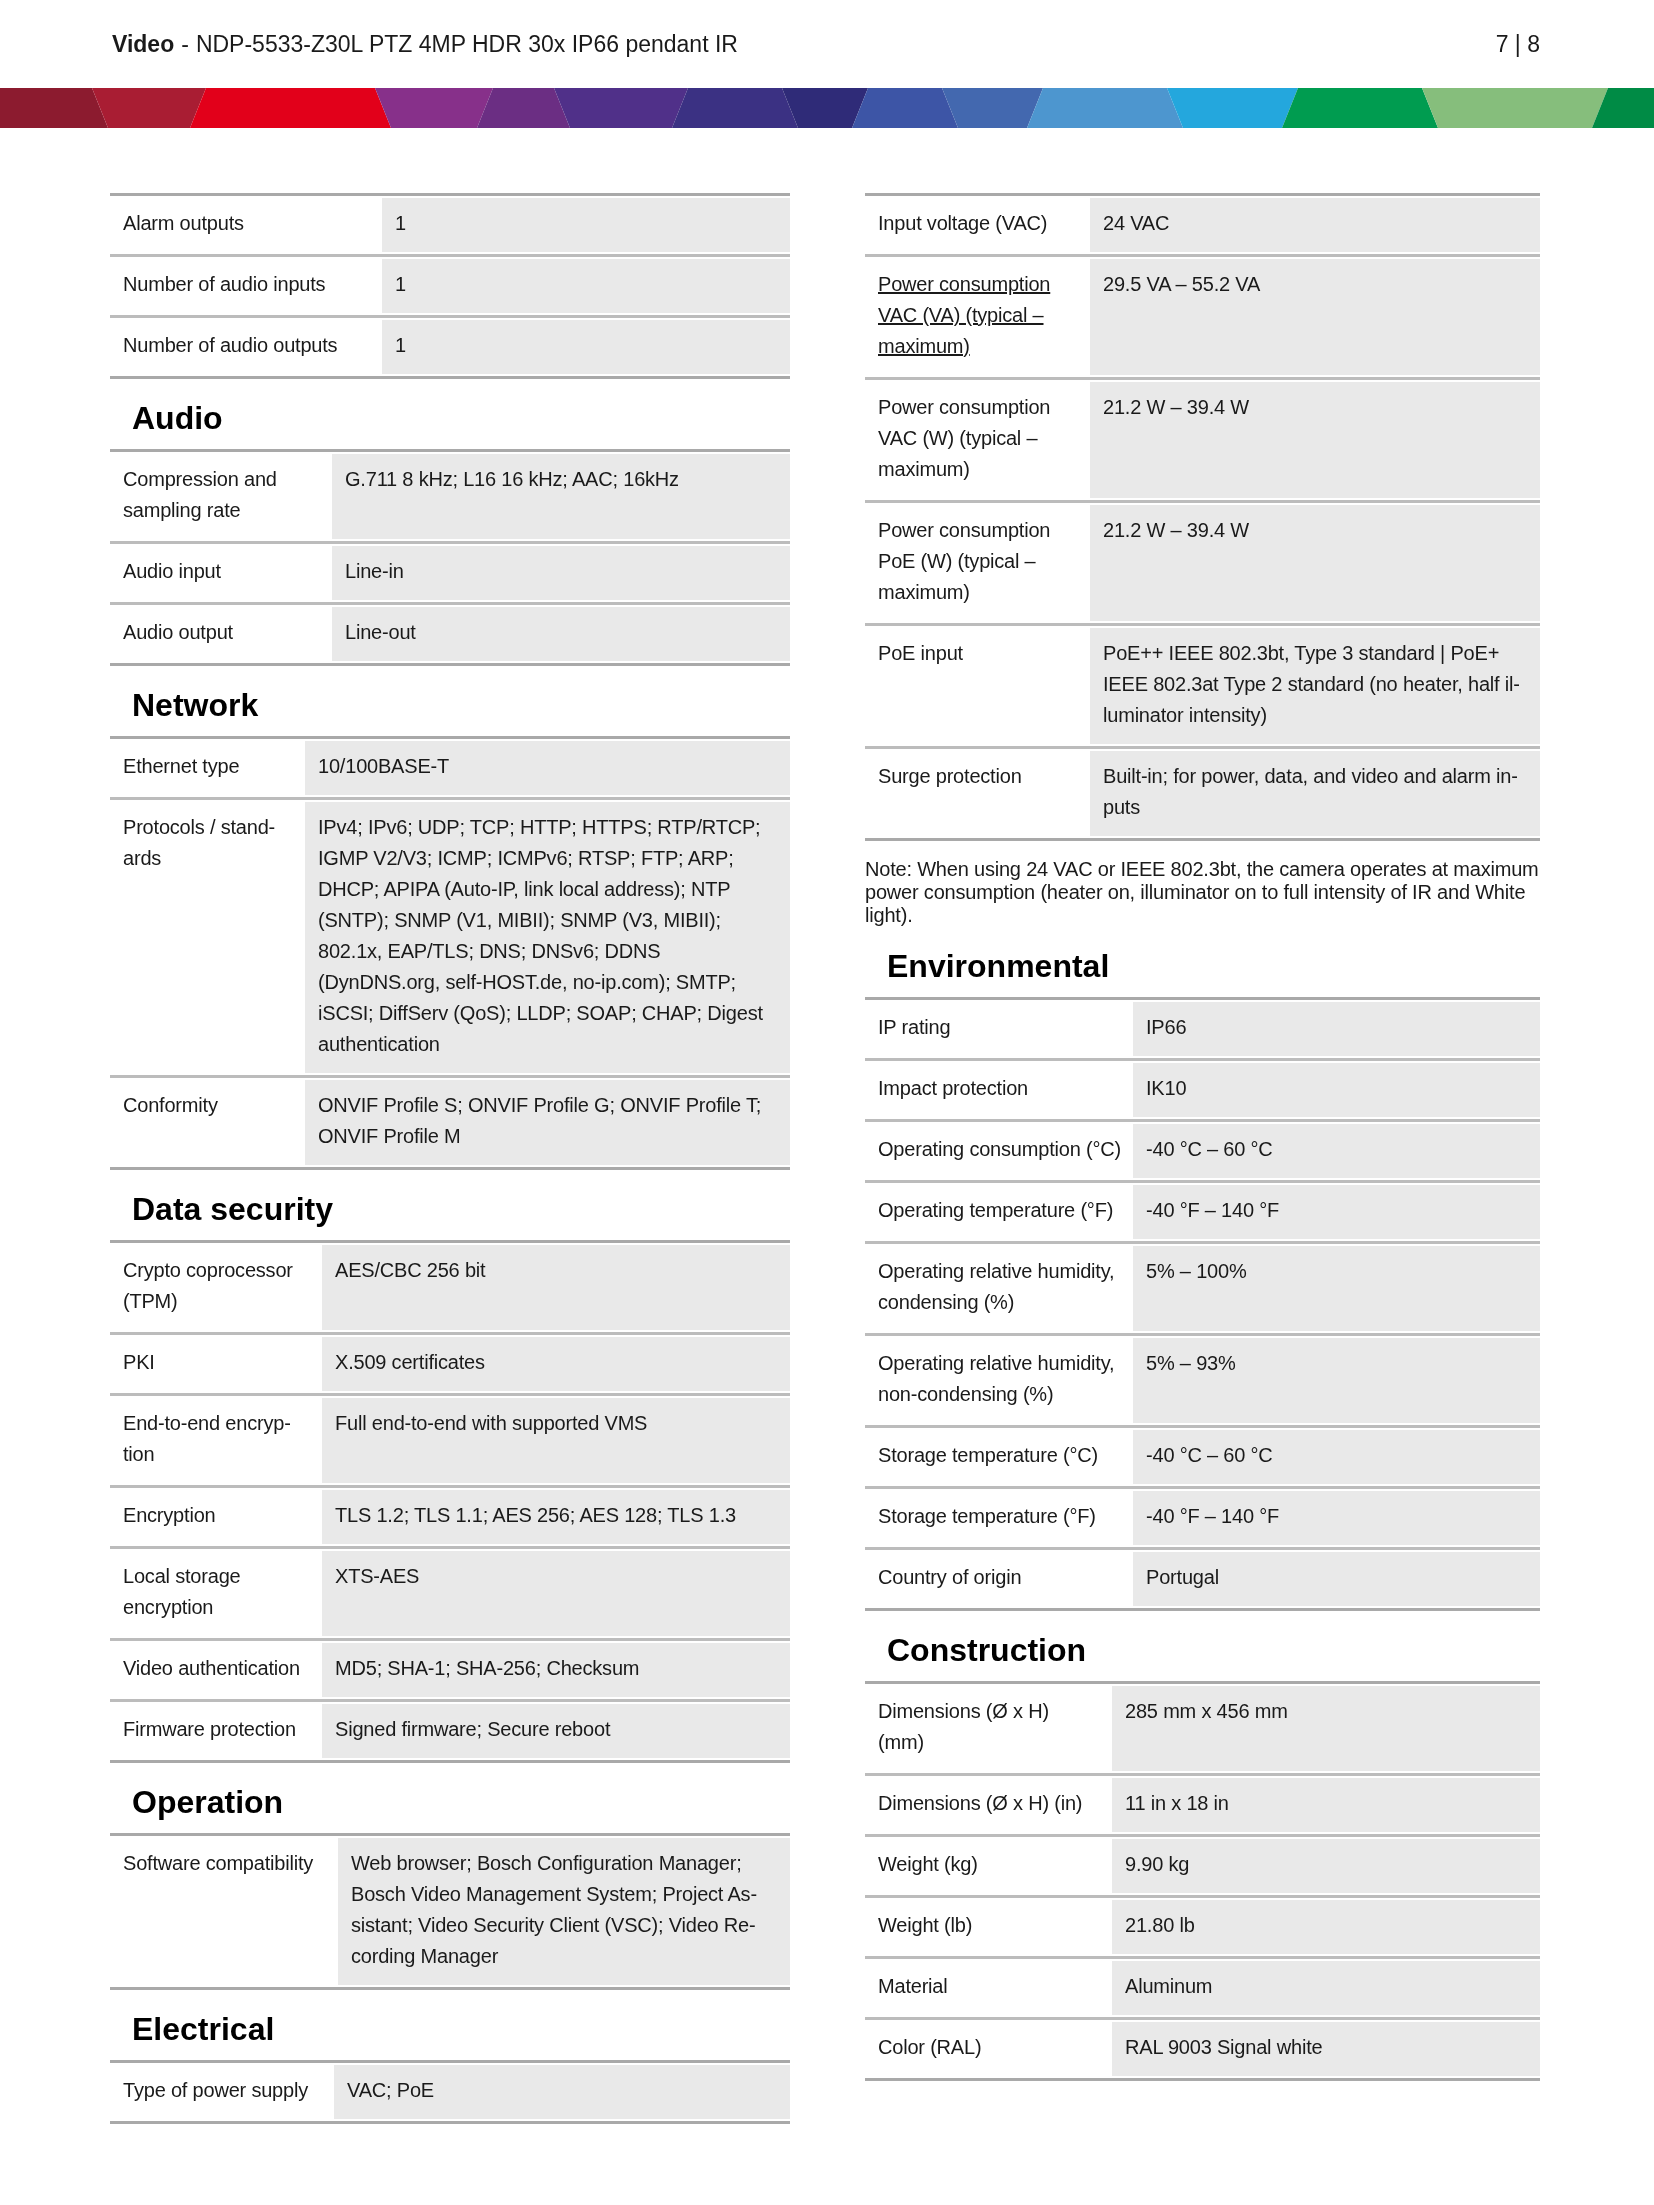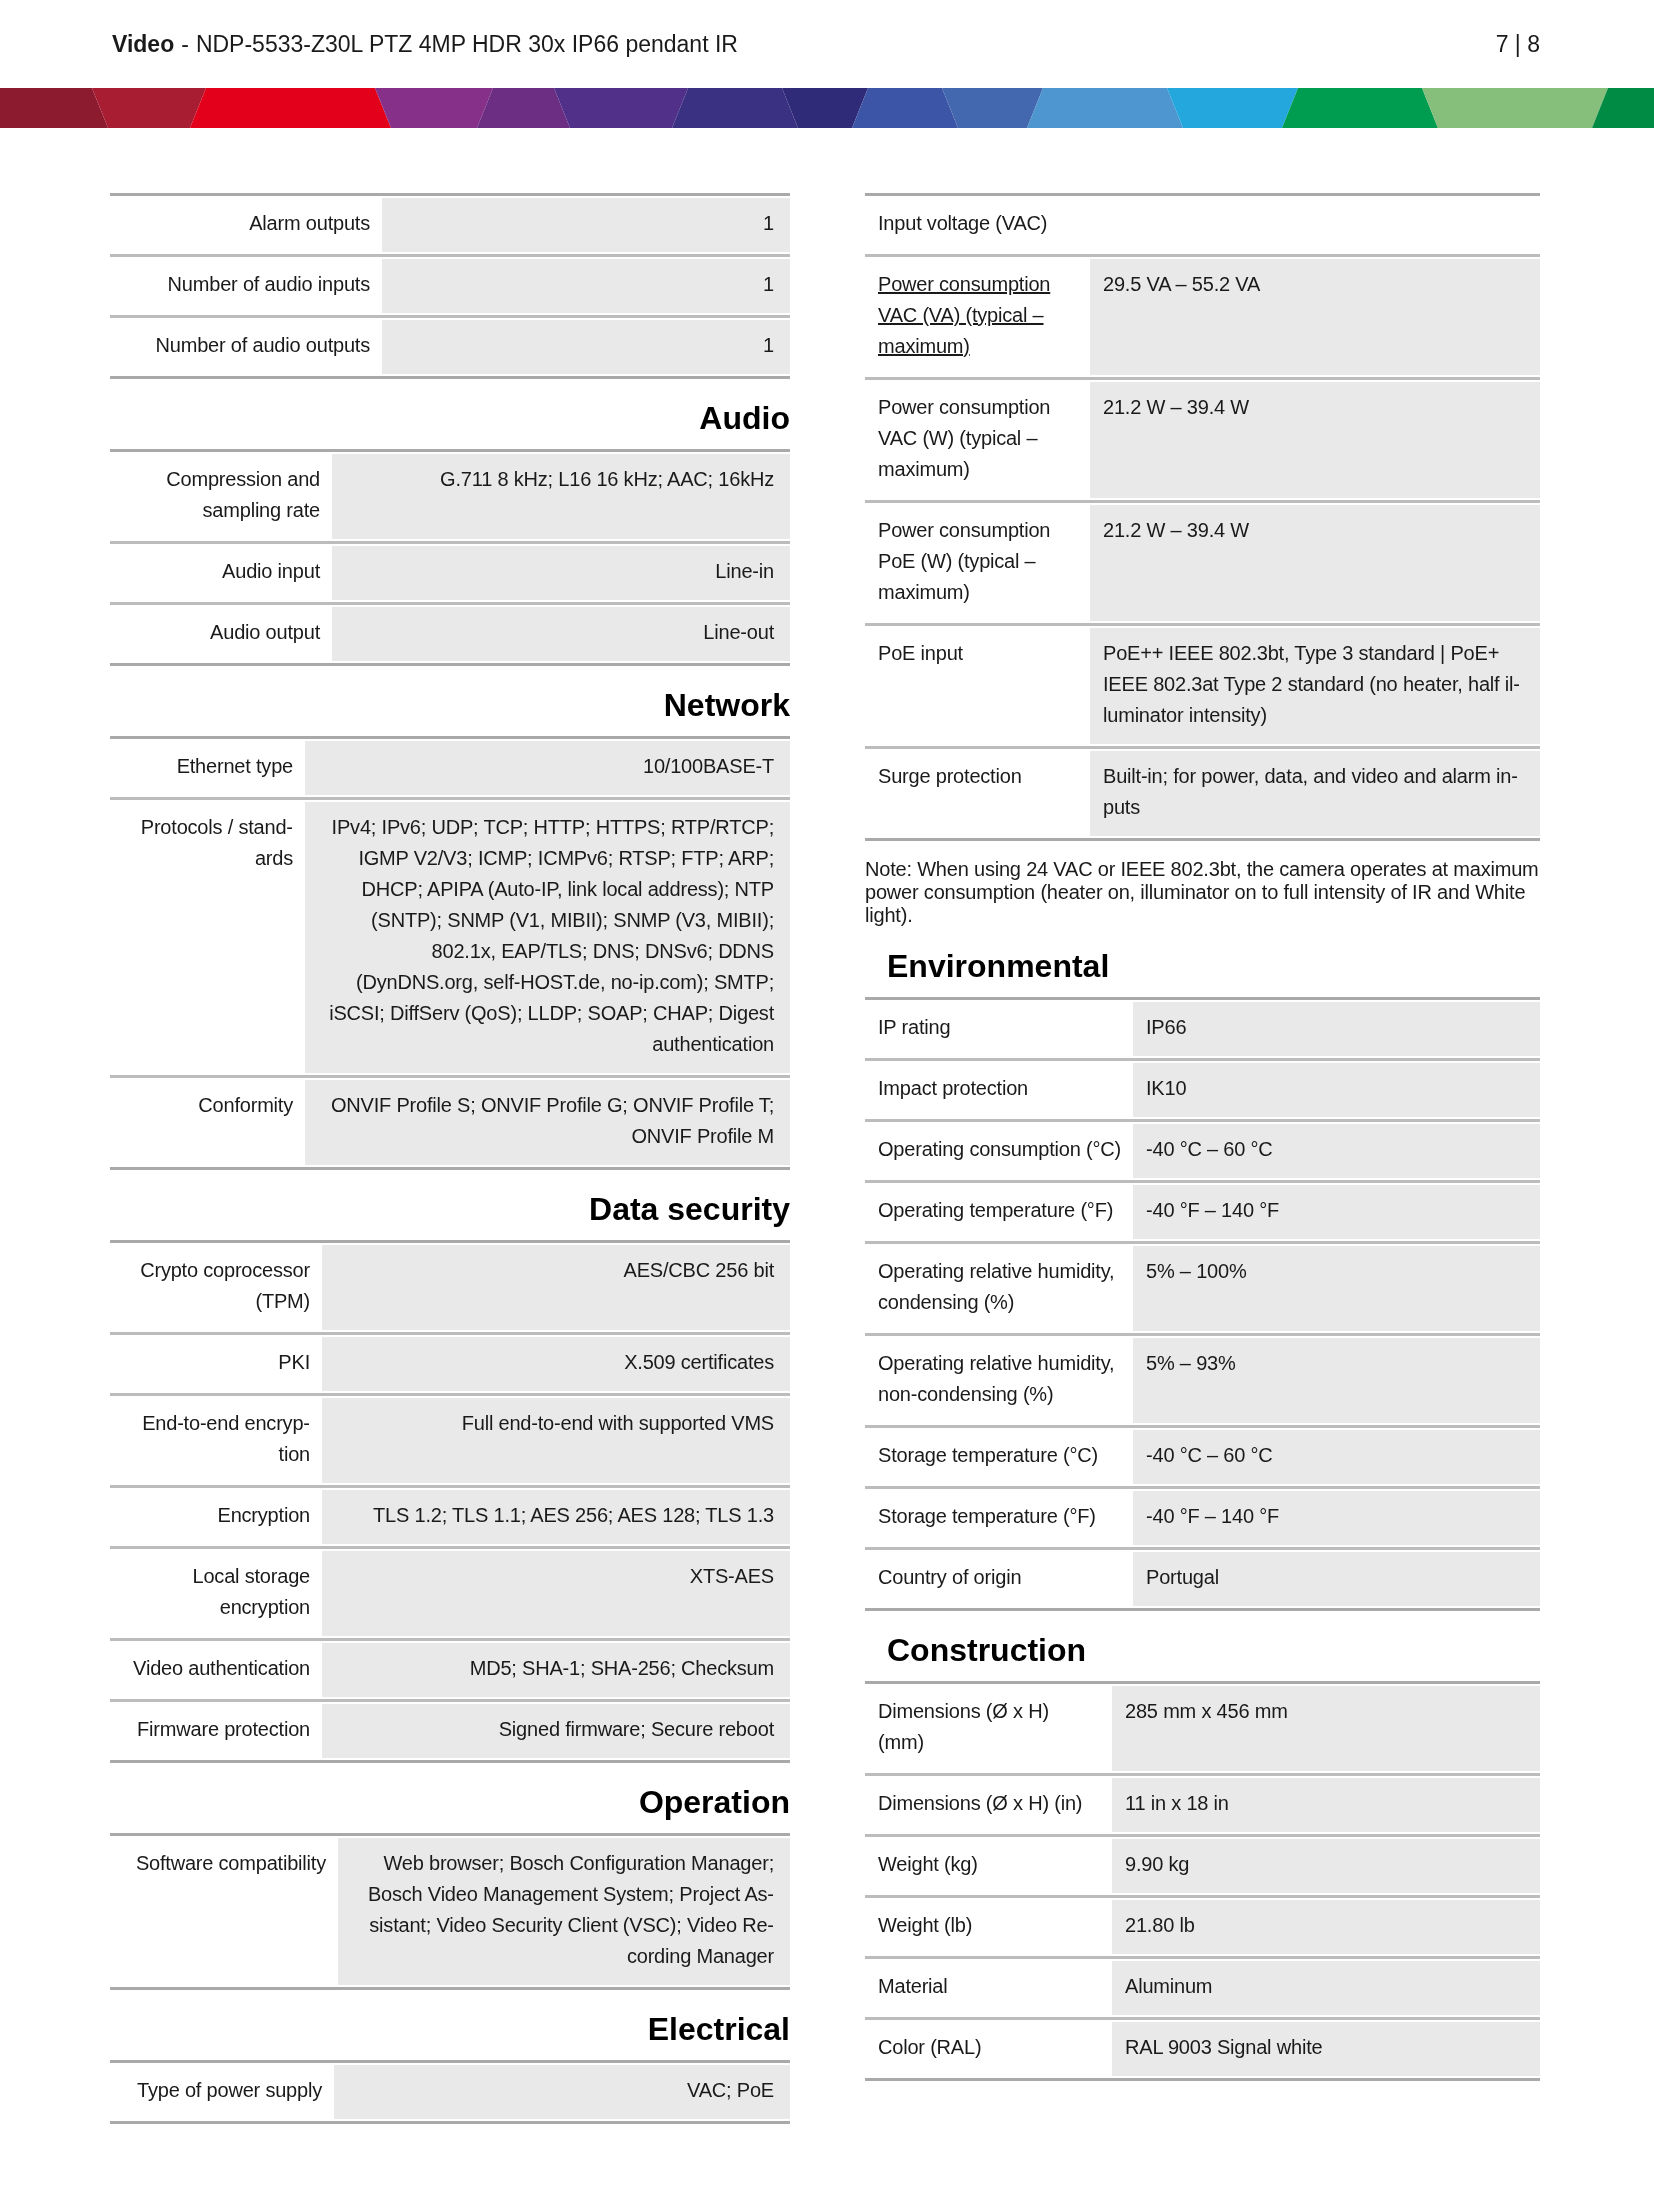--- a/index.html
+++ b/index.html
@@ -40,21 +40,21 @@
   .brand-seg { position: absolute; inset: 0; }
   
   .columns {
     position: absolute;
     top: 193px;
     left: 110px;
     display: flex;
     gap: 75px;
     align-items: flex-start;
   }
-  .col-left  { width: 680px; text-align: right; }
+  .col-left  { width: 680px; }
   .col-right { width: 675px; }
   
   .spec-table {
     border-top: 3px solid #a9a9a9;
     border-bottom: 3px solid #a9a9a9;
   }
   .spec-row { display: flex; align-items: stretch; }
   .spec-row + .spec-row { border-top: 3px solid #bcbcbc; }
   .cell {
     font-size: 20px;
@@ -210,20 +210,21 @@
           <div class="spec-row">
             <div class="cell label" style="width: 224px;">Type of power supply</div>
             <div class="cell value">VAC; PoE</div>
           </div>
         </div>
       </section>
     <section class="col-right" id="col-right">
         <div class="spec-table">
           <div class="spec-row">
             <div class="cell label" style="width: 225px;">Input voltage (VAC)</div>
+            <div class="cell value">24 VAC</div>
           </div>
           <div class="spec-row">
             <div class="cell label" style="width: 225px; text-decoration: underline;">Power consumption VAC (VA) (typical – maximum)</div>
             <div class="cell value">29.5 VA – 55.2 VA</div>
           </div>
           <div class="spec-row">
             <div class="cell label" style="width: 225px;">Power consumption VAC (W) (typical – max­imum)</div>
             <div class="cell value">21.2 W – 39.4 W</div>
           </div>
           <div class="spec-row">

